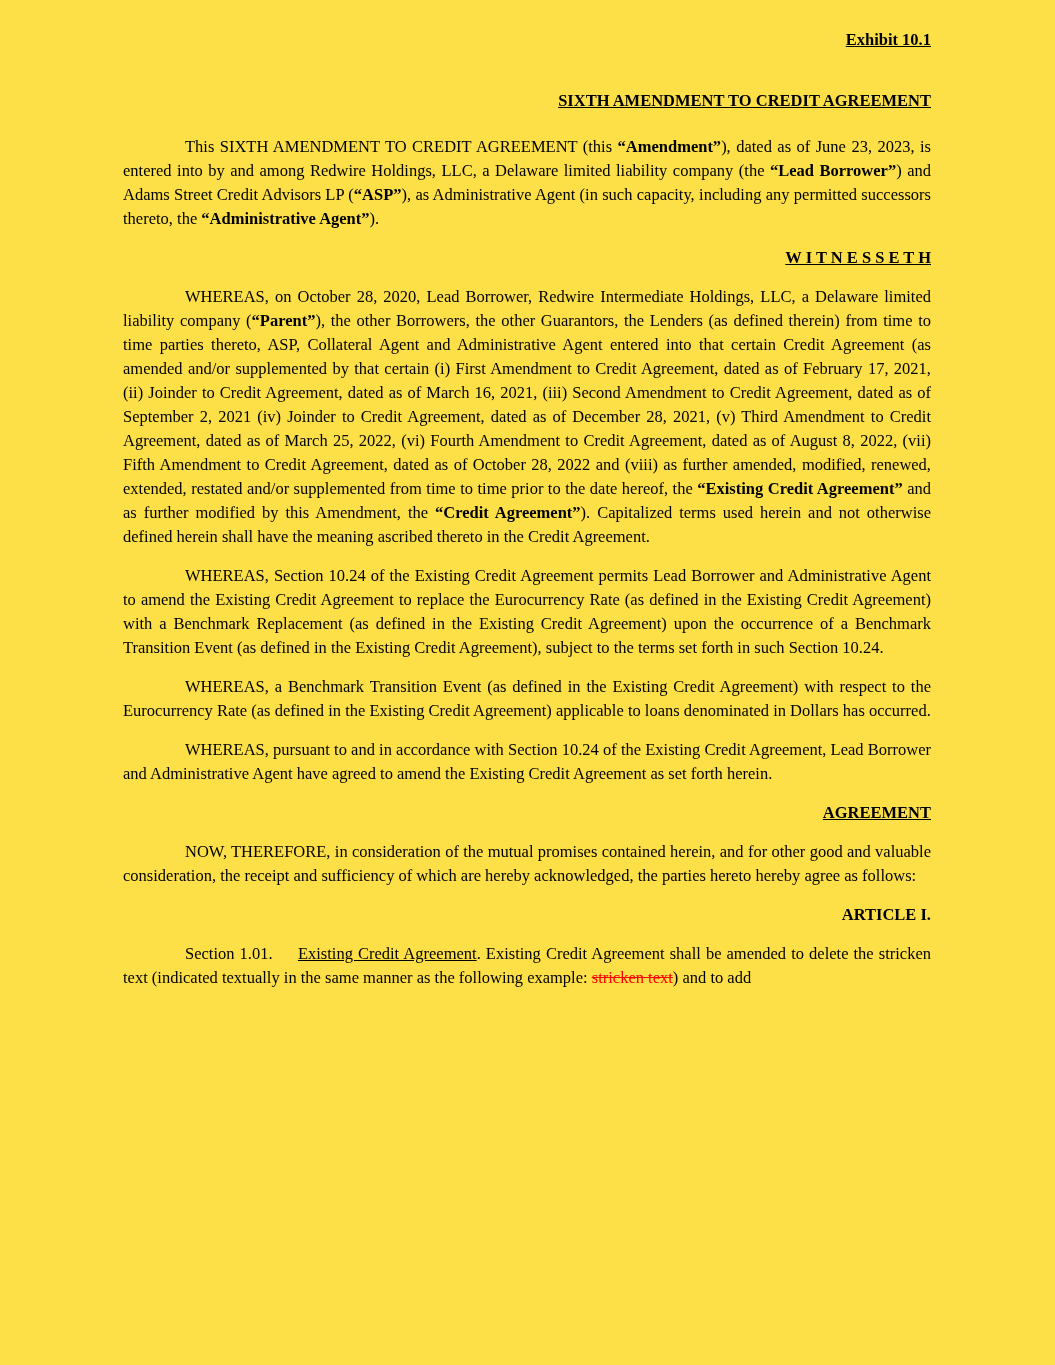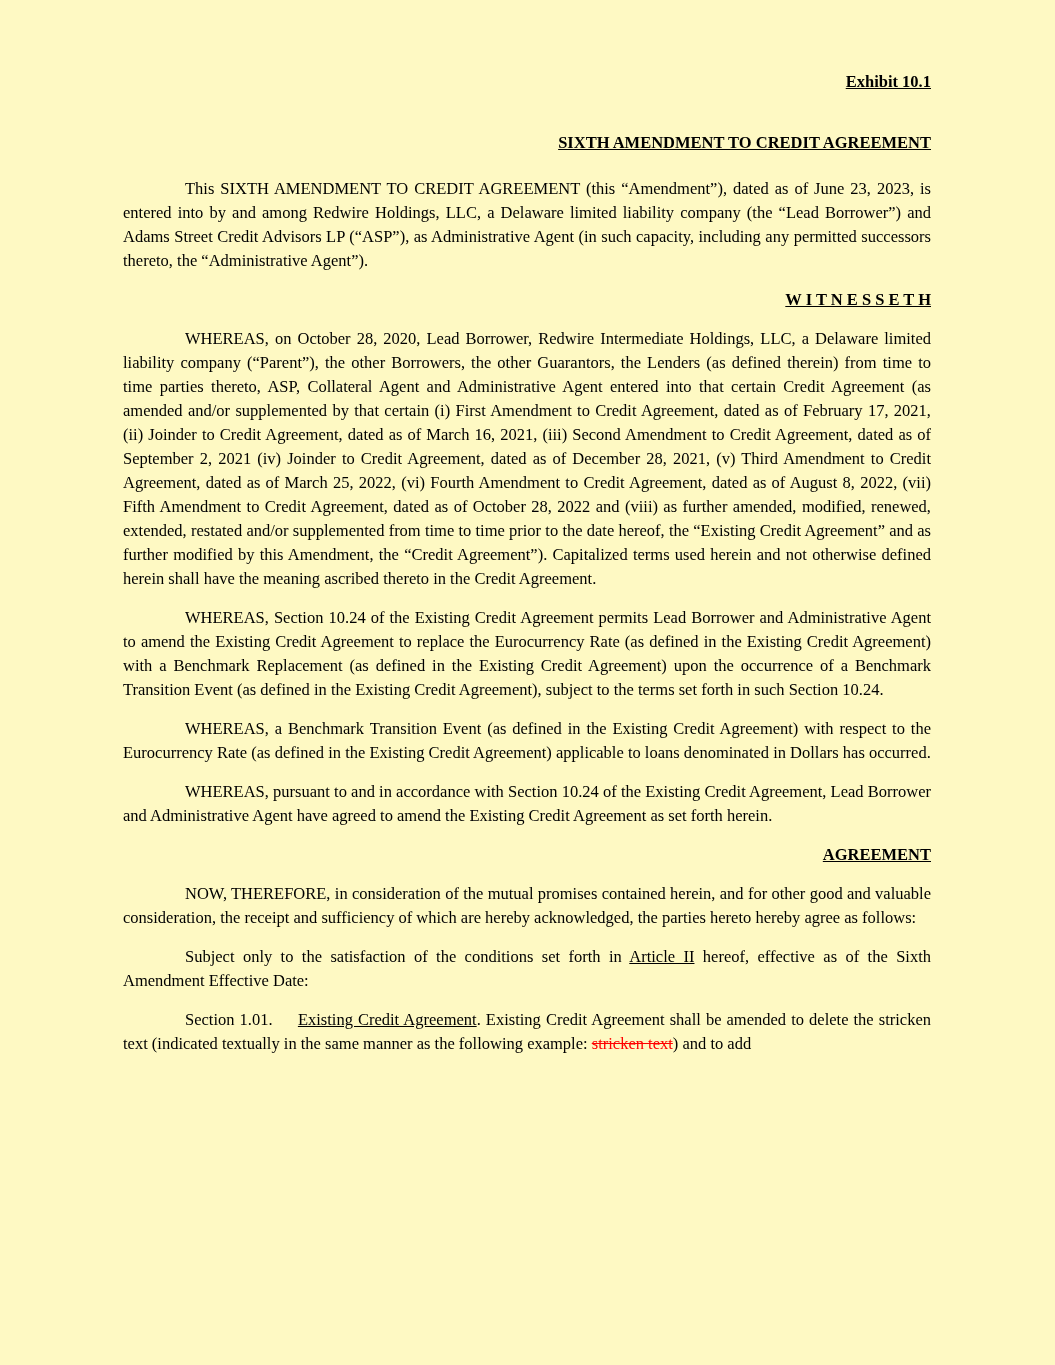--- a/index.html
+++ b/index.html
@@ -9,22 +9,22 @@
   }
   body {
     width: 1055px;
     height: 1365px;
     overflow: hidden;
   }
   .page {
     box-sizing: border-box;
     width: 1055px;
     height: 1365px;
-    padding: 70px 124px 60px 123px;
-    background: #fef9c3;
+    padding: 28px 124px 60px 123px;
+    background: #fde047;
     color: #000000;
     font-family: "Liberation Serif", "DejaVu Serif", serif;
     font-size: 16.5px;
     line-height: 24px;
   }
   .exhibit-row {
     text-align: right;
     margin: 0 0 37px 0;
   }
   .bu {
@@ -37,21 +37,21 @@
     margin: 0 0 15px 0;
   }
   .title-heading {
     margin: 0 0 22px 0;
   }
   .body-para {
     margin: 0 0 15px 0;
     text-align: justify;
     text-indent: 62px;
   }
-  .seg-b { font-weight: 400; }
+  .seg-b { font-weight: 700; }
   .seg-u { text-decoration: underline; }
   .seg-rs {
     color: var(--stricken-red, #ff0000);
     text-decoration: line-through;
   }
 </style>
 </head>
 <body>
 
 <div class="page">
@@ -78,19 +78,19 @@
 
   <p class="body-para"><span>WHEREAS, pursuant to and in accordance with Section 10.24 of the Existing Credit Agreement, Lead Borrower and Administrative Agent have agreed to amend the Existing Credit Agreement as set forth herein.</span></p>
 
   <div class="heading">
     <span class="bu">AGREEMENT</span>
   </div>
 
   <p class="body-para"><span>NOW, THEREFORE, in consideration of the mutual promises contained herein, and for other good and valuable consideration, the receipt and sufficiency of which are hereby acknowledged, the parties hereto hereby agree as follows:</span></p>
 
   <div class="heading">
+    <div>ARTICLE I.</div>
   </div>
 
-  <p class="body-para"><span>Subject only to the satisfaction of the conditions set forth in </span><span class="seg-u">Article II</span><span> hereof, effective as of the Sixth Amendment Effective Date:</span></p>
 
   <p class="body-para"><span>Section 1.01.&nbsp;&nbsp;&nbsp;&nbsp;&nbsp;</span><span class="seg-u">Existing Credit Agreement</span><span>. Existing Credit Agreement shall be amended to delete the stricken text (indicated textually in the same manner as the following example: </span><span class="seg-rs">stricken text</span><span>) and to add</span></p>
 
 </div>
 
 </body></html>

